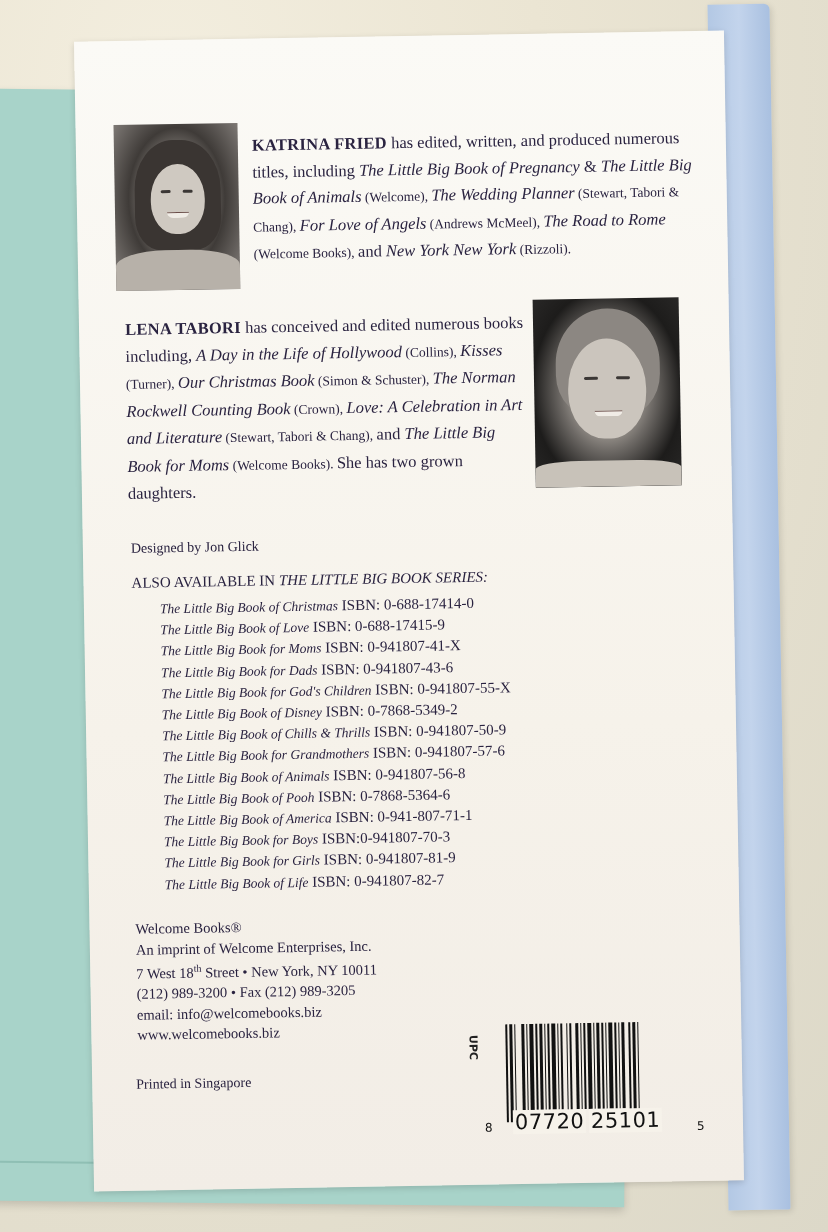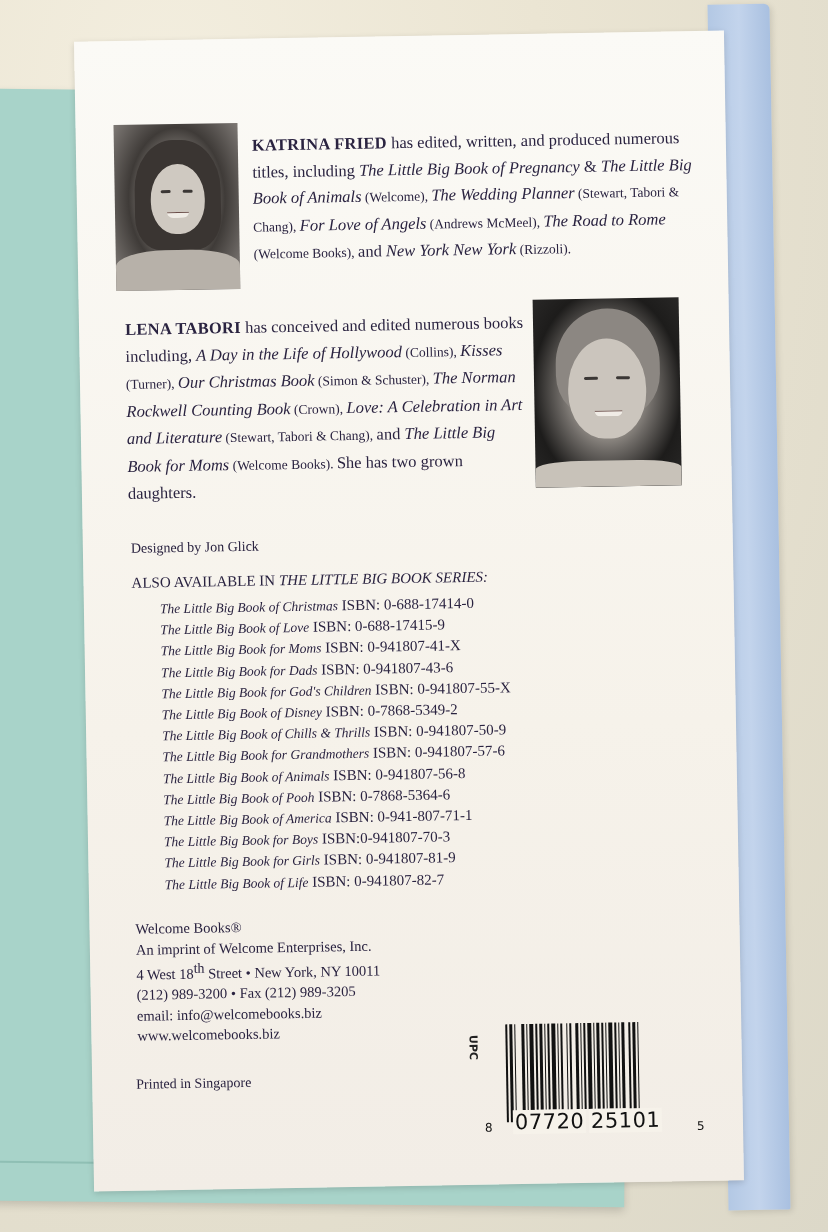--- a/index.html
+++ b/index.html
@@ -73,21 +73,21 @@
     .bio-lena { left: 46px; top: 276px; width: 400px; }
 
     .designed { position: absolute; left: 48px; top: 500px; font-size: 14px; color: #2a2340; }
     .series-head { position: absolute; left: 48px; top: 534px; font-size: 15px; color: #2a2340; }
     .series-head i { font-style: italic; }
     .series-list { position: absolute; left: 76px; top: 558px; margin: 0; padding: 0; list-style: none; }
     .series-list li { font-size: 15px; line-height: 20.2px; color: #2a2340; white-space: nowrap; }
     .series-list li i { font-style: italic; font-size: 13.5px; }
 
     .publisher { position: absolute; left: 46px; top: 878px; font-size: 14.5px; line-height: 20.5px; color: #2a2340; }
-    .publisher sup { font-size: 14px; }
+    .publisher sup { font-size: 10px; }
     .printed { position: absolute; left: 44px; top: 1036px; font-size: 14px; color: #2a2340; }
 
     .barcode-wrap { position: absolute; left: 394px; top: 990px; width: 220px; height: 120px; }
     .upc-label {
       position: absolute; left: -6px; top: 10px; font-family: "DejaVu Sans", sans-serif;
       font-size: 11px; font-weight: bold; color: #222; transform: rotate(90deg); transform-origin: left top;
     }
     .bars { position: absolute; left: 20px; top: 0; width: 180px; height: 92px; display: flex; align-items: flex-start; }
     .bars span { display: block; background: #111; margin-right: 2px; }
     .bar-digits { position: absolute; left: 0; top: 86px; width: 230px; font-family: "DejaVu Sans", sans-serif; color: #111; }
@@ -154,21 +154,21 @@
     <li><i>The Little Big Book of Pooh</i><span> ISBN: 0-7868-5364-6</span></li>
     <li><i>The Little Big Book of America</i><span> ISBN: 0-941-807-71-1</span></li>
     <li><i>The Little Big Book for Boys</i><span> ISBN:0-941807-70-3</span></li>
     <li><i>The Little Big Book for Girls</i><span> ISBN: 0-941807-81-9</span></li>
     <li><i>The Little Big Book of Life</i><span> ISBN: 0-941807-82-7</span></li>
   </ul>
 
   <div class="publisher">
     <div>Welcome Books®</div>
     <div>An imprint of Welcome Enterprises, Inc.</div>
-    <div><span>4 West 18</span><sup>th</sup><span> Street • New York, NY 10011</span></div>
+    <div><span>7 West 18</span><sup>th</sup><span> Street • New York, NY 10011</span></div>
     <div>(212) 989-3200 • Fax (212) 989-3205</div>
     <div>email: info@welcomebooks.biz</div>
     <div>www.welcomebooks.biz</div>
   </div>
 
   <div class="printed">Printed in Singapore</div>
 
   <div class="barcode-wrap">
     <div class="upc-label">UPC</div>
     <div class="bars">

